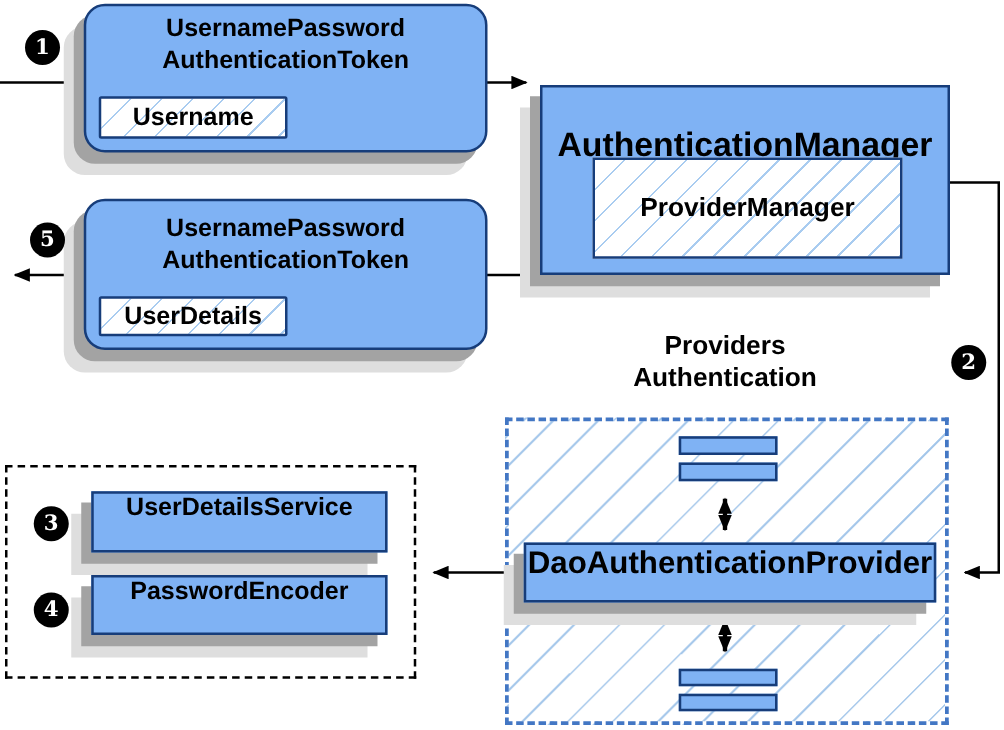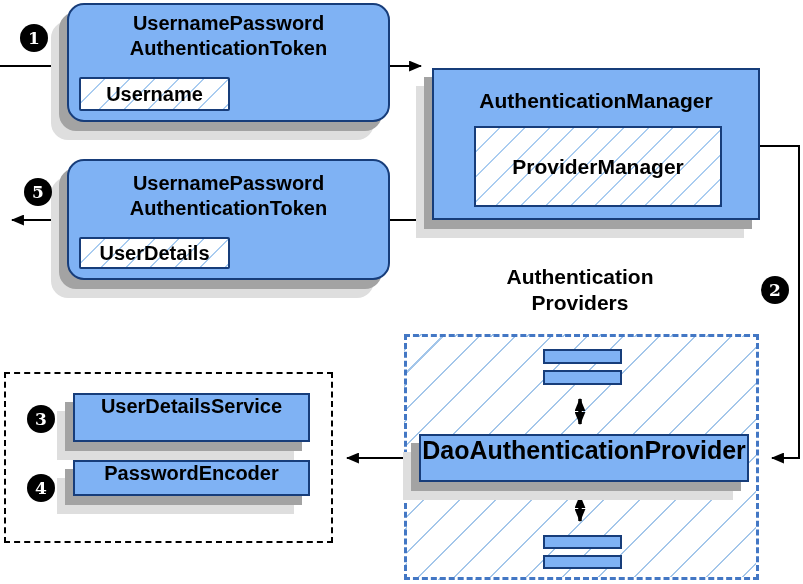--- a/index.html
+++ b/index.html
@@ -118,56 +118,56 @@
     <div class="node-title" style="margin-top:6px;">
       <div>UsernamePassword</div>
       <div>AuthenticationToken</div>
     </div>
     <div class="abs field hatch-sm" style="left:10px; top:72px; width:151px; height:34px;">
       <span>Username</span>
     </div>
   </div>
 
   <div class="abs z-node bluebox" style="left:432px; top:68px; width:328px; height:152px;">
-    <div class="node-title" style="margin-top:18px; font-size:21px;">AuthenticationManager</div>
+    <div class="node-title" style="margin-top:34px; font-size:27px;">AuthenticationManager</div>
     <div class="abs innerbox hatch-sm" style="left:40px; top:56px; width:248px; height:81px;">
       <span>ProviderManager</span>
     </div>
   </div>
 
   <div class="abs z-node bluebox rounded" style="left:67px; top:159px; width:323px; height:121px;">
     <div class="node-title" style="margin-top:10px;">
       <div>UsernamePassword</div>
       <div>AuthenticationToken</div>
     </div>
     <div class="abs field hatch-sm" style="left:10px; top:76px; width:151px; height:32px;">
       <span>UserDetails</span>
     </div>
   </div>
 
   <div class="abs z-node grouplabel" style="left:455px; top:264px; width:250px;">
+    <div>Providers</div>
     <div>Authentication</div>
-    <div>Providers</div>
   </div>
 
   <div class="abs z-node stackbar" style="left:543px; top:349px; width:79px; height:15px;"></div>
   <div class="abs z-node stackbar" style="left:543px; top:370px; width:79px; height:15px;"></div>
 
   <div class="abs z-node bluebox leafbox" style="left:419px; top:434px; width:330px; height:48px; font-size:25px;">
     <span>DaoAuthenticationProvider</span>
   </div>
 
   <div class="abs z-node stackbar" style="left:543px; top:535px; width:79px; height:14px;"></div>
   <div class="abs z-node stackbar" style="left:543px; top:555px; width:79px; height:14px;"></div>
 
   <div class="abs z-node bluebox leafbox" style="left:73px; top:393px; width:237px; height:49px;">
     <span>UserDetailsService</span>
   </div>
 
-  <div class="abs z-node bluebox leafbox" style="left:73px; top:460px; width:237px; height:36px;">
+  <div class="abs z-node bluebox leafbox" style="left:73px; top:460px; width:237px; height:48px;">
     <span>PasswordEncoder</span>
   </div>
 
   <div class="abs z-badge badge" style="left:20px; top:24px;">
     <span>1</span>
   </div>
   <div class="abs z-badge badge" style="left:24px; top:178px;">
     <span>5</span>
   </div>
   <div class="abs z-badge badge" style="left:761px; top:276px;">

